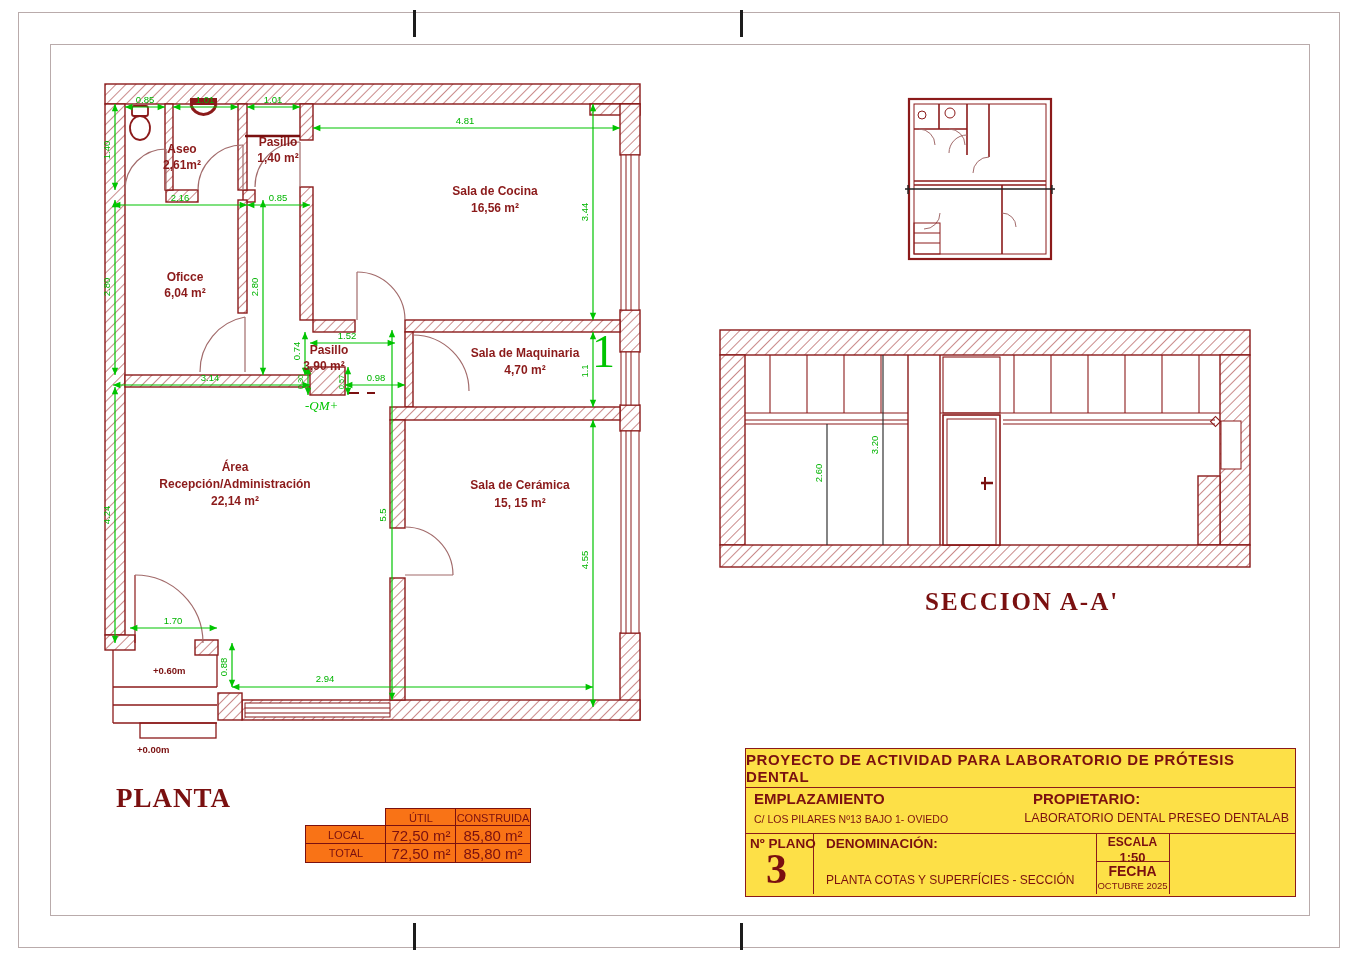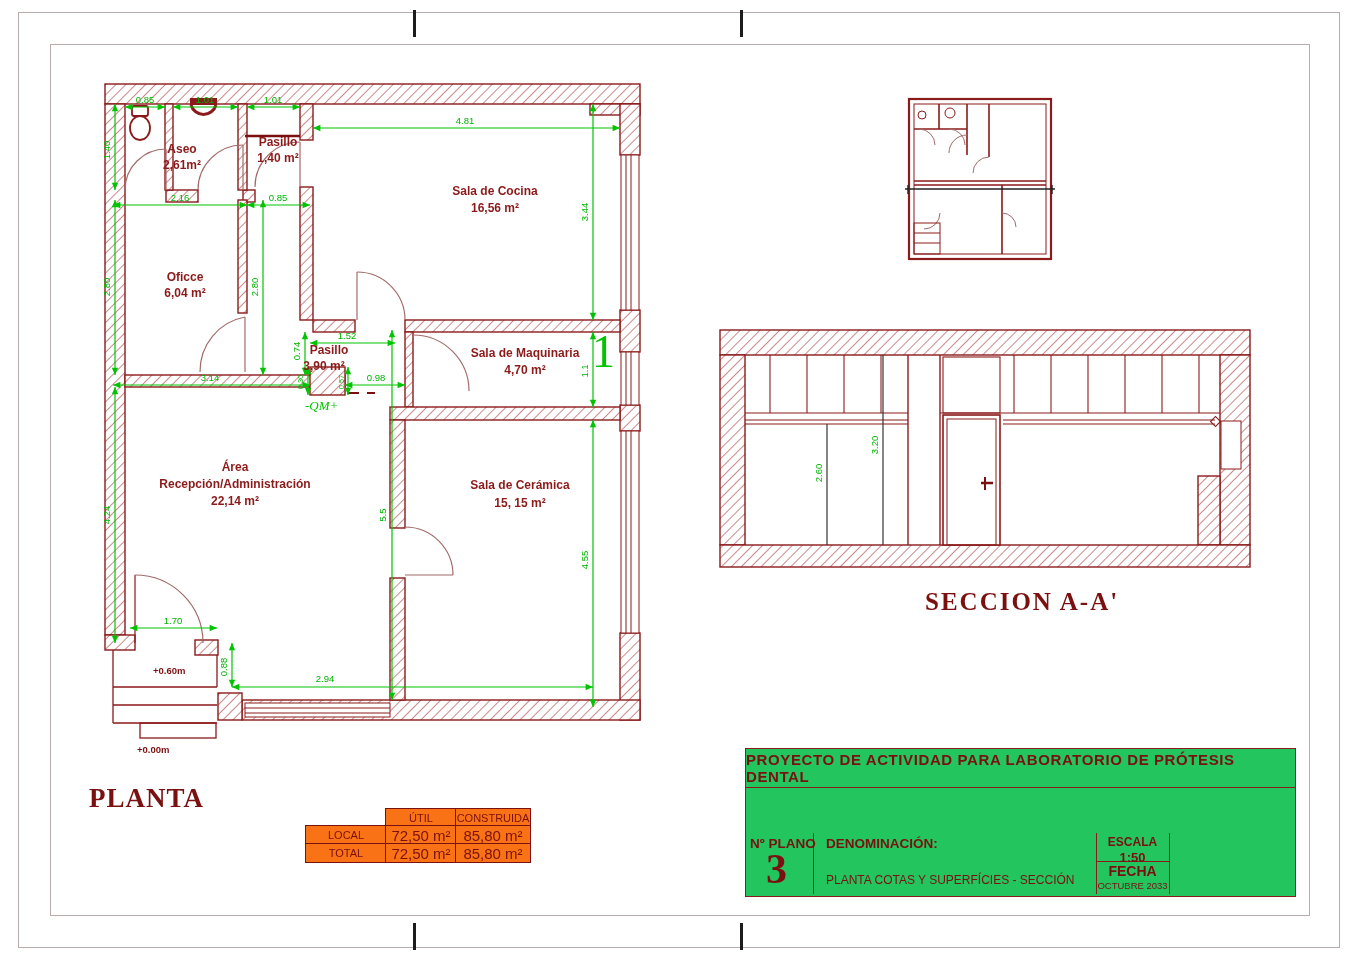--- a/index.html
+++ b/index.html
@@ -2,21 +2,21 @@
 <html><head>
 <meta charset="utf-8">
 <style>
   html,body{margin:0;padding:0;background:#ffffff;}
   body{width:1358px;height:960px;position:relative;font-family:"Liberation Sans",sans-serif;overflow:hidden;}
   .frame{position:absolute;border:1.5px solid #b9abab;background:transparent;}
   .tick{position:absolute;width:3px;height:27px;background:#1c1c1c;}
   .abs{position:absolute;}
   .drawing-title{font-family:"Liberation Serif",serif;font-weight:bold;color:#7a1010;}
   
-  .tb{position:absolute;left:745px;top:748px;width:549px;height:147px;border:1.6px solid #8b1a1a;color:#7a1010;background:#22c55e;}
+  .tb{position:absolute;left:745px;top:748px;width:549px;height:147px;border:1.6px solid #8b1a1a;color:#7a1010;background:#fde047;}
   .tb .row1{position:absolute;left:0;top:0;width:100%;height:38px;border-bottom:1.6px solid #8b1a1a;display:flex;align-items:center;justify-content:center;}
   .tb .project{font-weight:bold;font-size:15px;letter-spacing:.6px;}
   .tb .row2{position:absolute;left:0;top:38px;width:100%;height:46px;border-bottom:1.6px solid #8b1a1a;}
   .tb .row3{position:absolute;left:0;top:84px;width:100%;height:61px;}
   .lab-big{font-weight:bold;font-size:15px;}
   .lab-med{font-weight:bold;font-size:13.5px;text-align:right;}
   .lab-sm{font-size:10.5px;}
   .vline{position:absolute;width:0;border-left:1.6px solid #8b1a1a;}
   .hline{position:absolute;height:0;border-top:1.6px solid #8b1a1a;}
   
@@ -204,21 +204,21 @@
 
   <g fill="#7a1010" font-size="9.5" font-weight="600" font-family="Liberation Sans, sans-serif">
     <text x="58" y="599">+0.60m</text>
     <text x="42" y="678">+0.00m</text>
   </g>
 
   <text x="497" y="292" fill="#00c400" font-size="46" font-family="Liberation Serif, serif">1</text>
   <text x="210" y="335" fill="#00c400" font-size="13" font-style="italic" font-family="Liberation Serif, serif">-QM+</text>
 </svg>
 
-<div class="abs drawing-title" style="left:89px;top:783px;font-size:27px;letter-spacing:1px;">PLANTA</div>
+<div class="abs drawing-title" style="left:116px;top:783px;font-size:27px;letter-spacing:1px;">PLANTA</div>
 
 <svg class="abs" style="left:905px;top:95px;" width="150" height="175" viewBox="0 0 150 175">
   <g stroke="#8b1a1a" fill="none">
     <rect x="4" y="4" width="142" height="160" stroke-width="2.2"></rect>
     <rect x="9" y="9" width="132" height="150" stroke-width="1"></rect>
     <g stroke-width="1.6">
       <line x1="9" y1="34" x2="62" y2="34"></line>
       <line x1="34" y1="9" x2="34" y2="34"></line>
       <line x1="62" y1="9" x2="62" y2="60"></line>
       <line x1="9" y1="86" x2="141" y2="86"></line>
@@ -315,27 +315,33 @@
   <div class="cell val" style="left:150px;top:17px;width:74px;height:18px;">85,80 m²</div>
   <div class="cell" style="left:0;top:35px;width:80px;height:18px;">TOTAL</div>
   <div class="cell val" style="left:80px;top:35px;width:70px;height:18px;">72,50 m²</div>
   <div class="cell val" style="left:150px;top:35px;width:74px;height:18px;">85,80 m²</div>
 </div>
 
 <div class="tb">
   <div class="row1">
     <span class="project">PROYECTO DE ACTIVIDAD PARA LABORATORIO DE PRÓTESIS DENTAL</span>
   </div>
+  <div class="row2">
+    <span class="lab-big abs" style="left:8px;top:3px;">EMPLAZAMIENTO</span>
+    <span class="lab-sm abs" style="left:8px;top:26px;">C/ LOS PILARES Nº13 BAJO 1- OVIEDO</span>
+    <span class="lab-big abs" style="left:287px;top:3px;">PROPIETARIO:</span>
+    <span class="abs" style="right:6px;top:24px;font-size:12.5px;">LABORATORIO DENTAL PRESEO DENTALAB</span>
+  </div>
   <div class="row3">
     <div class="vline" style="left:67px;top:0;height:61px;"></div>
     <div class="vline" style="left:350px;top:0;height:61px;"></div>
     <div class="vline" style="left:423px;top:0;height:61px;"></div>
     <div class="hline" style="left:350px;top:28px;width:73px;"></div>
     <span class="lab-med abs" style="left:4px;top:3px;">Nº PLANO</span>
     <span class="abs" style="left:20px;top:12px;font-size:42px;font-weight:bold;font-family:'Liberation Serif',serif;">3</span>
     <span class="lab-med abs" style="left:80px;top:3px;">DENOMINACIÓN:</span>
     <span class="abs" style="left:80px;top:40px;font-size:12px;">PLANTA COTAS Y SUPERFÍCIES - SECCIÓN</span>
     <span class="abs" style="left:350px;top:2px;width:73px;text-align:center;font-weight:bold;font-size:12px;">ESCALA</span>
     <span class="abs" style="left:350px;top:17px;width:73px;text-align:center;font-size:13px;font-weight:bold;">1:50</span>
     <span class="abs" style="left:350px;top:30px;width:73px;text-align:center;font-weight:bold;font-size:14px;">FECHA</span>
-    <span class="abs" style="left:350px;top:47px;width:73px;text-align:center;font-size:9.5px;">OCTUBRE 2033</span>
+    <span class="abs" style="left:350px;top:47px;width:73px;text-align:center;font-size:9.5px;">OCTUBRE 2025</span>
   </div>
 </div>
 
 </body></html>

